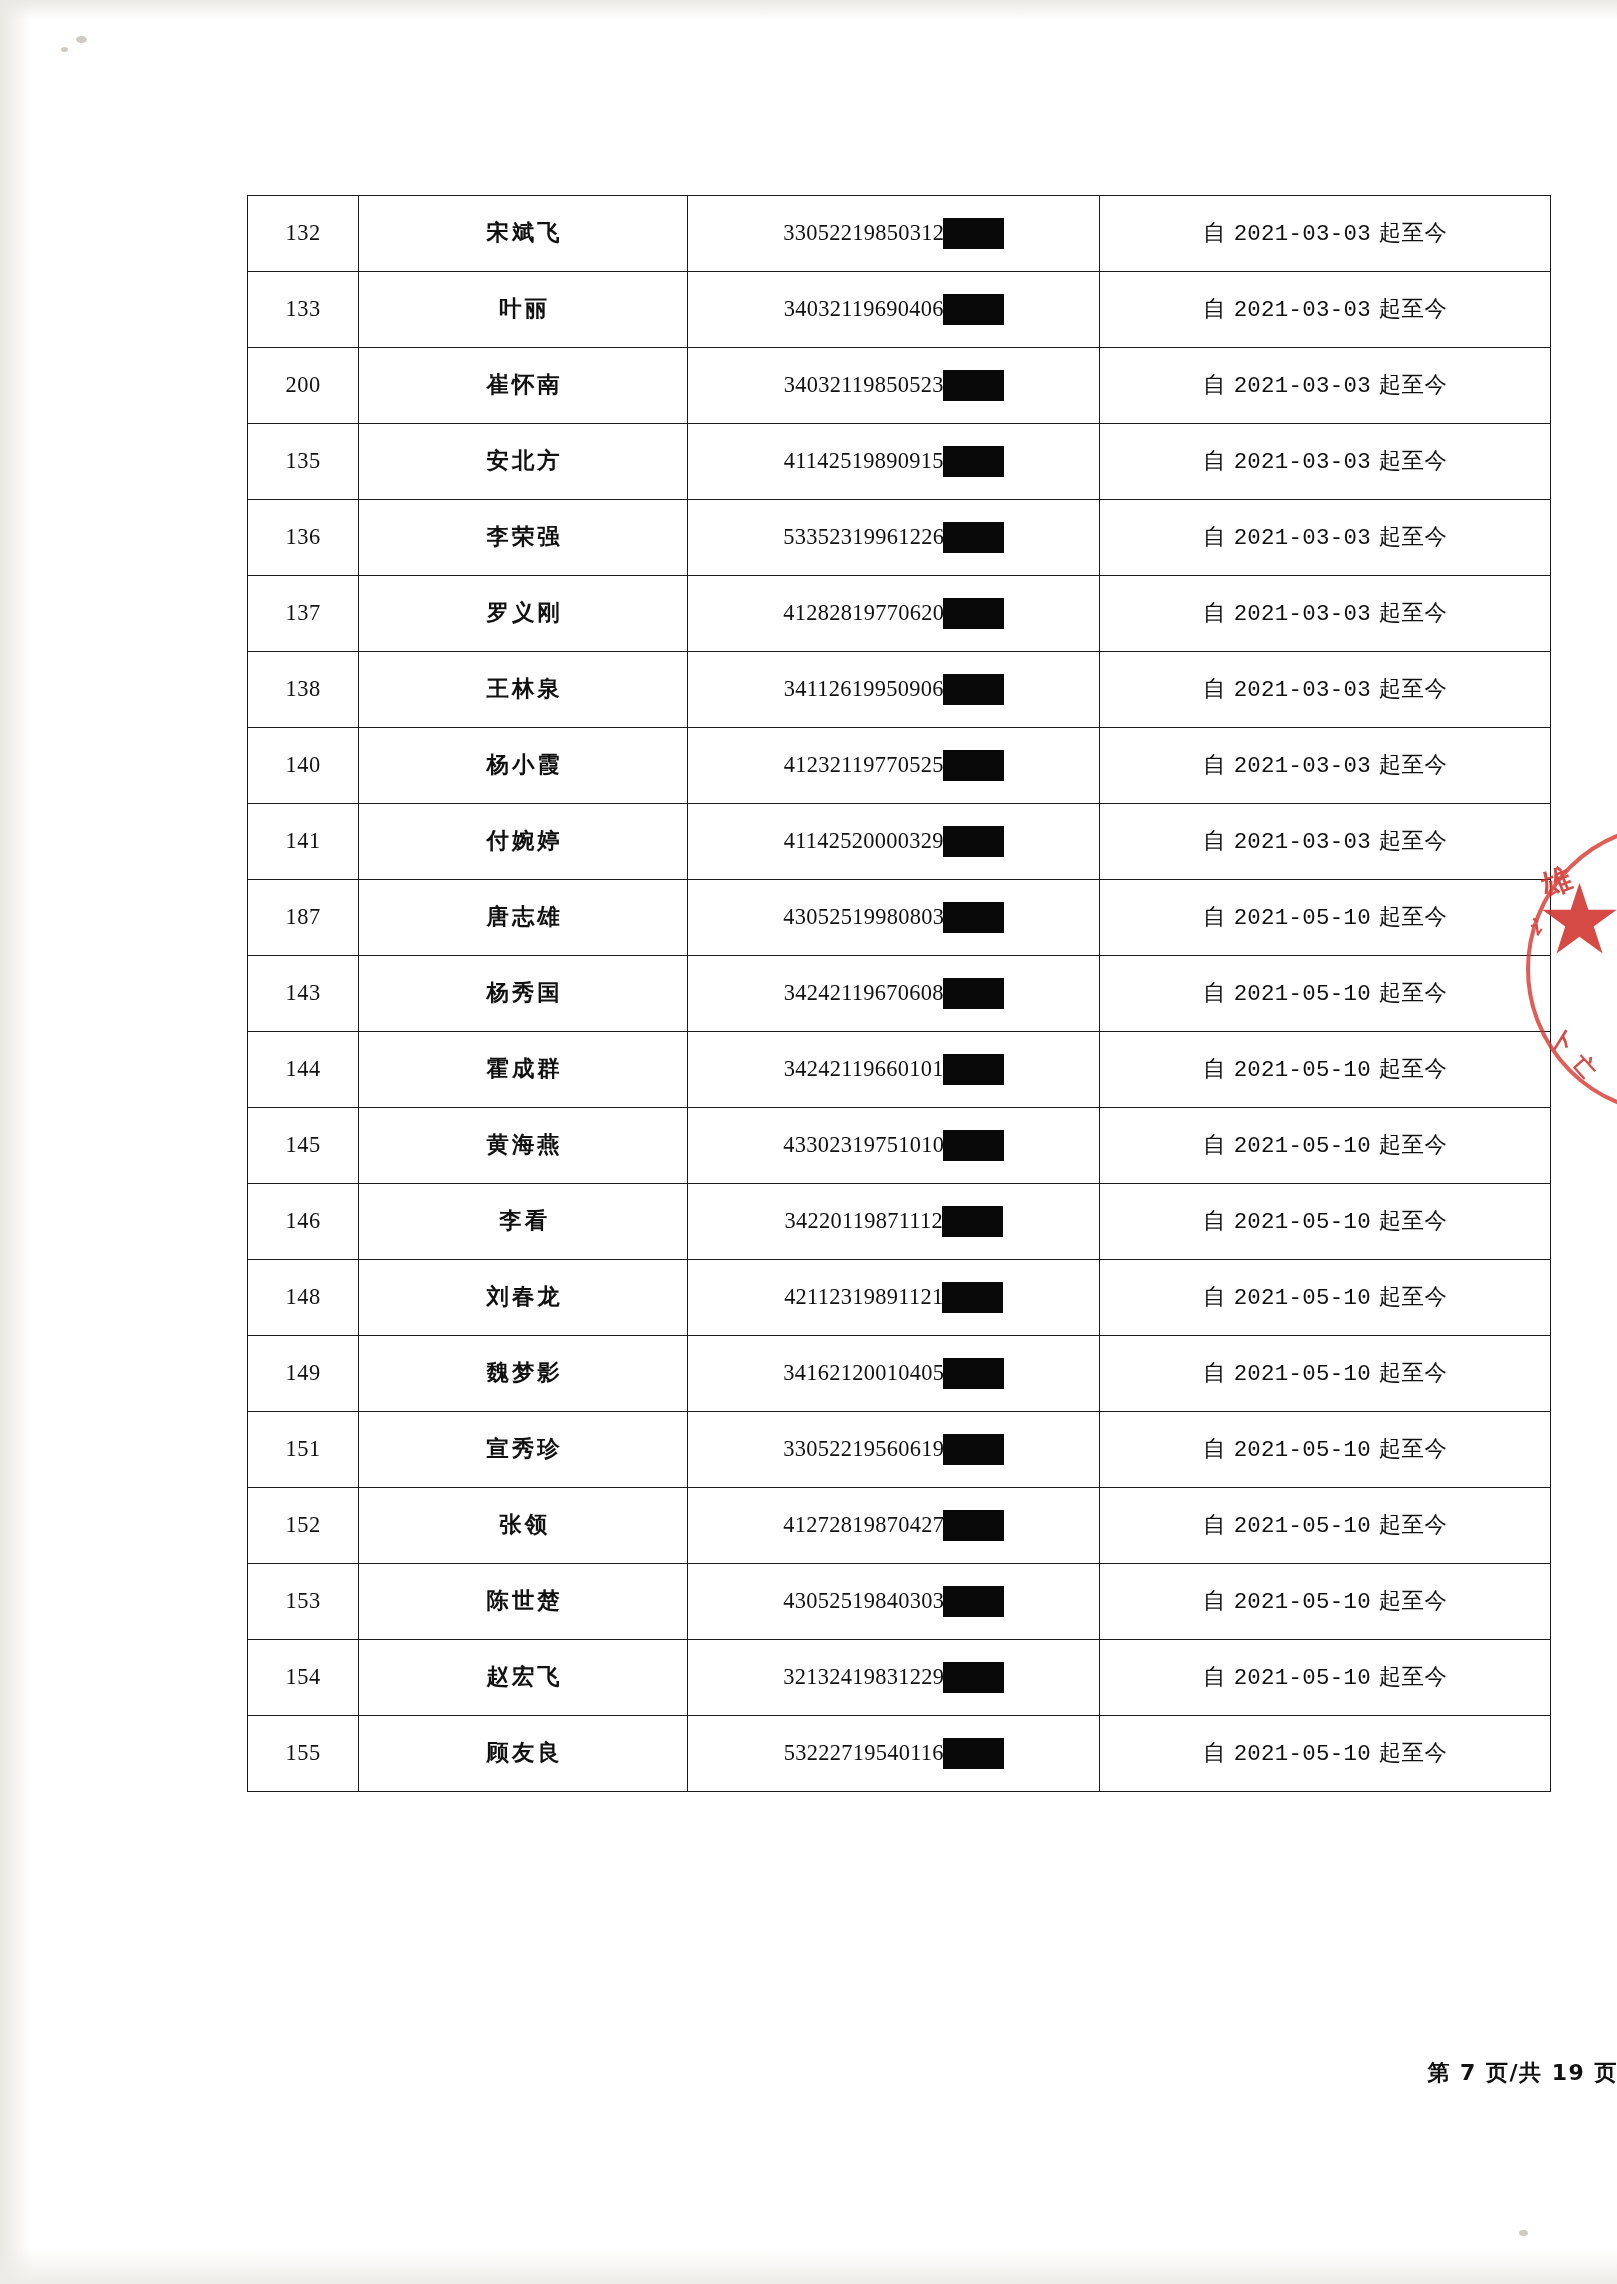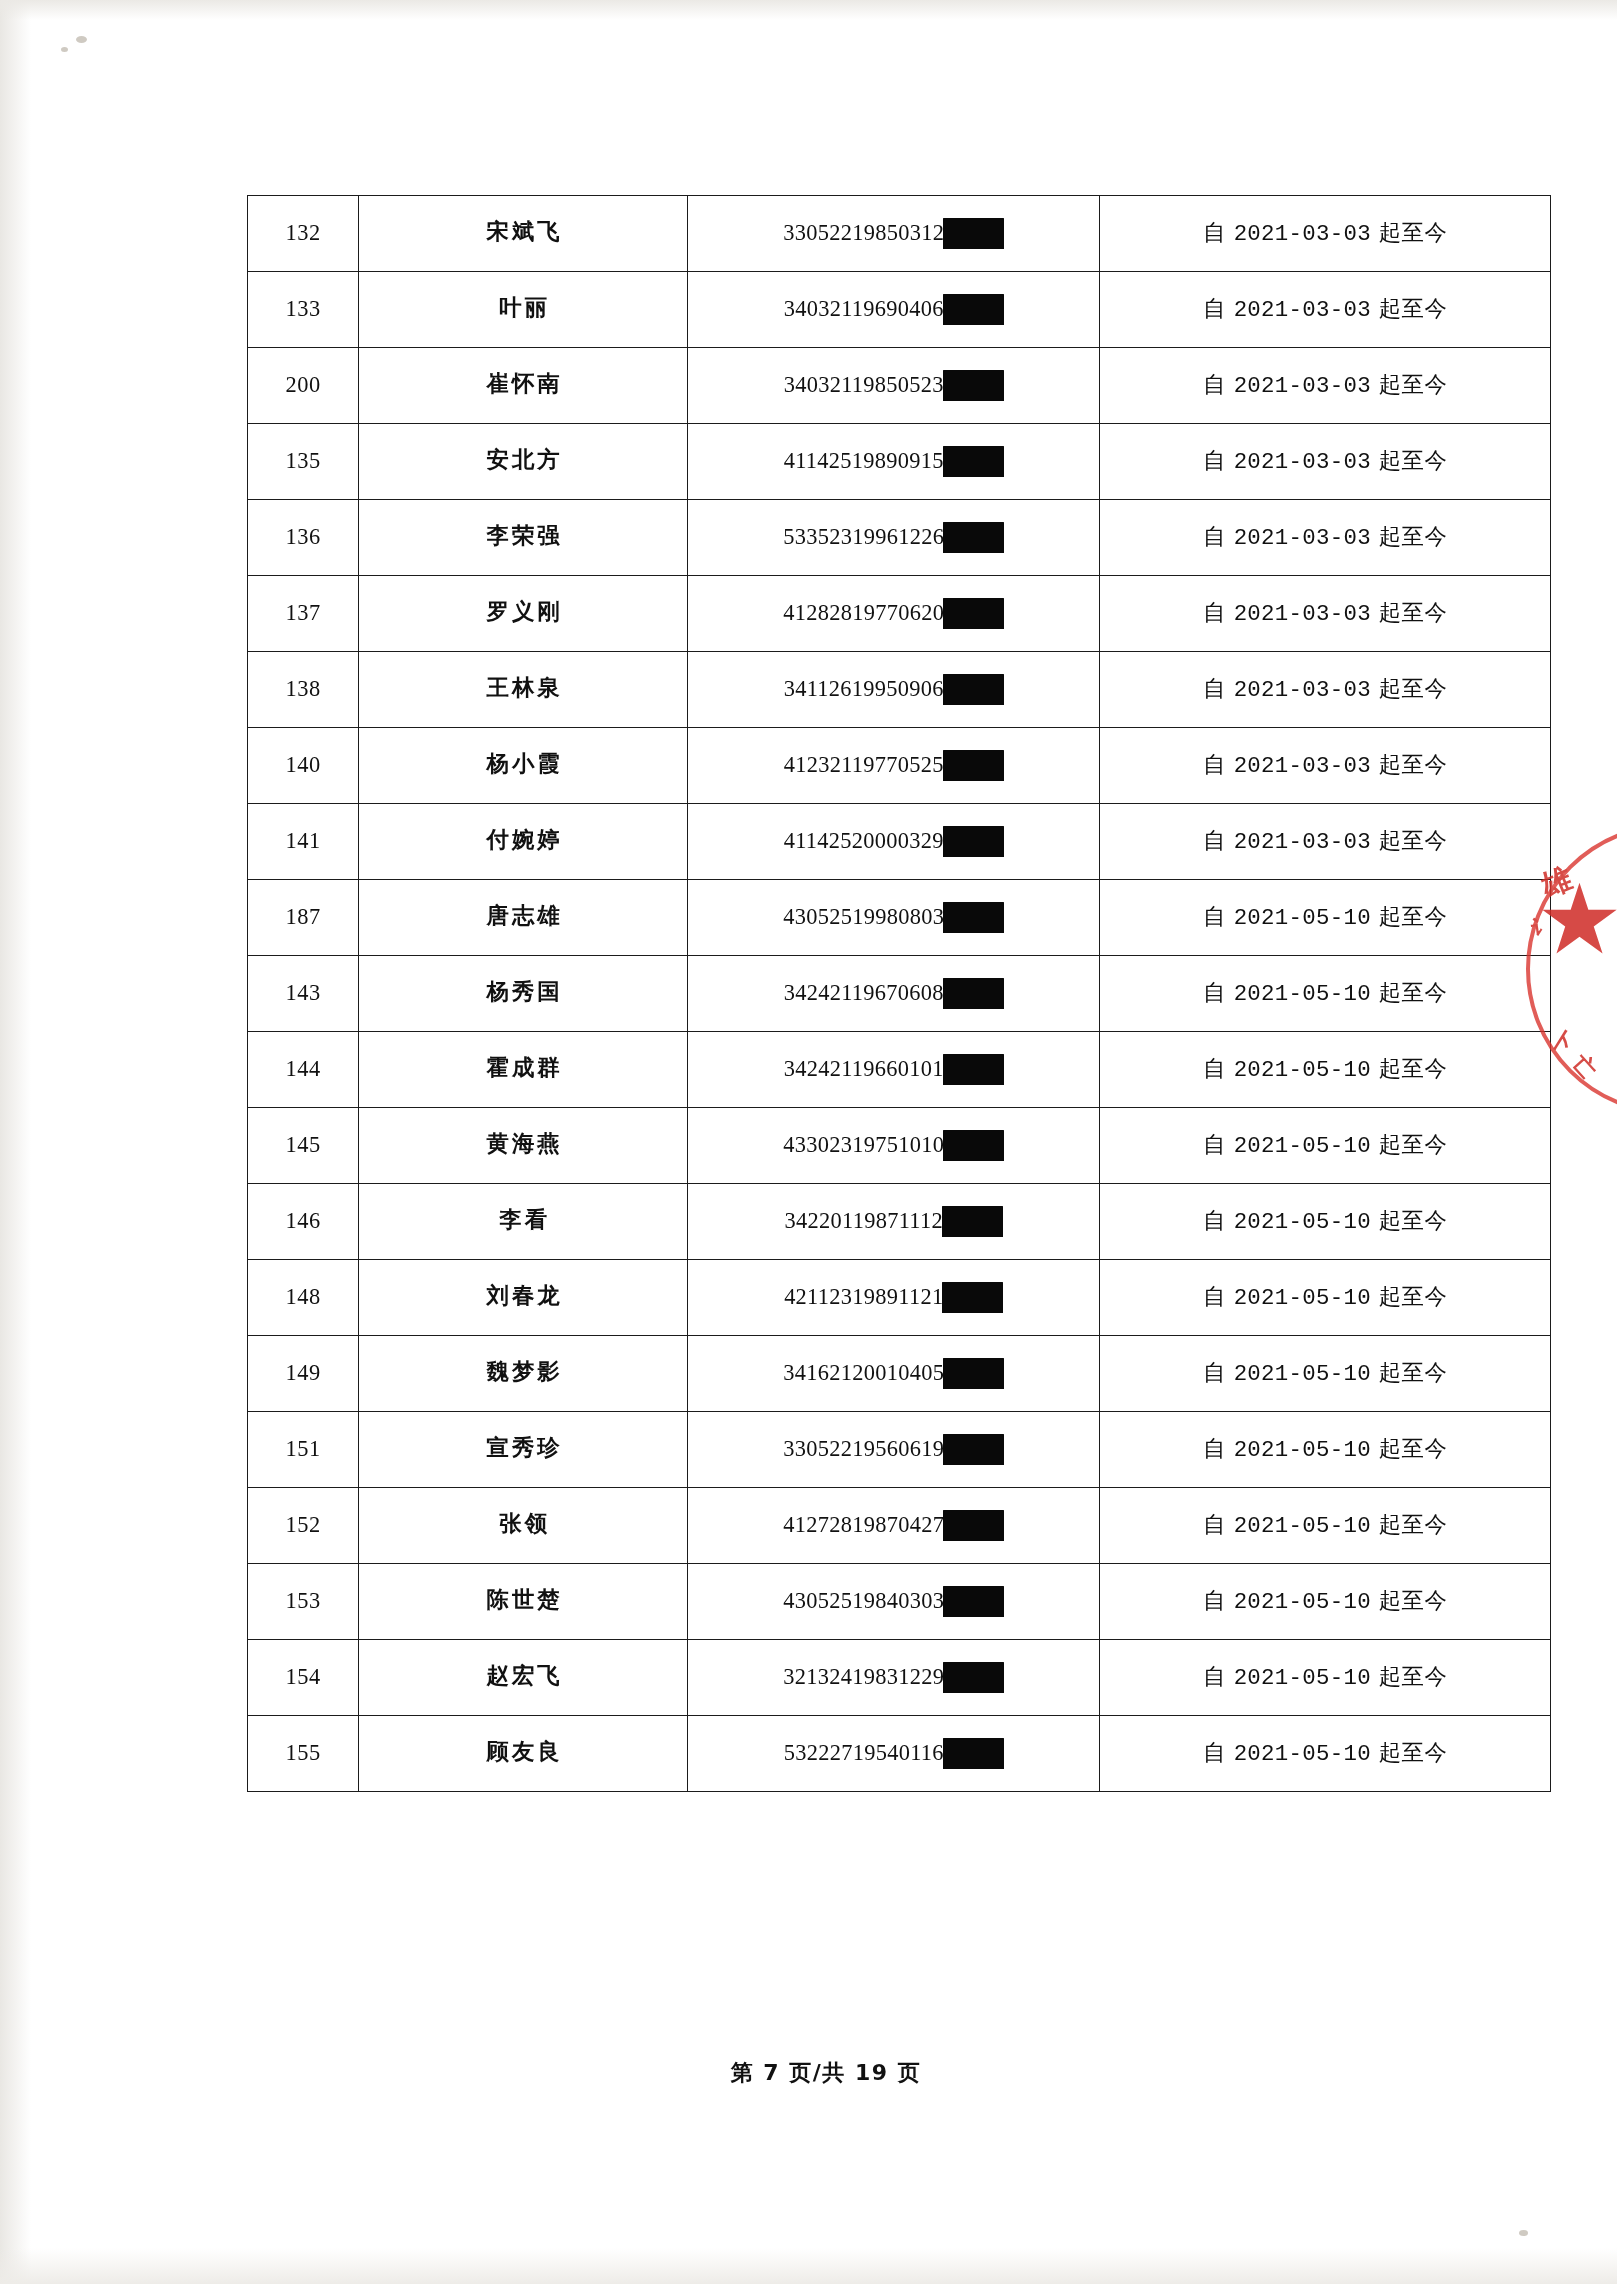--- a/index.html
+++ b/index.html
@@ -78,21 +78,21 @@
   col.c-name  { width: 284px; }
   col.c-id    { width: 356px; }
   col.c-per   { width: 389px; }
 
   .seq-cell {
     font-family: "Liberation Serif", serif;
     font-size: 23.4px;
     letter-spacing: 0.5px;
   }
   .name-cell {
-    font-family: Liberation Mono, monospace;
+    font-family: Liberation Sans, sans-serif;
     font-size: 25.4px;
     font-weight: 600;
     letter-spacing: 3px;
     text-indent: 3px;
     color: #0d0d0d;
   }
   .id-cell {
     position: relative;
     font-family: "Liberation Serif", serif;
     font-size: 23px;
@@ -126,21 +126,21 @@
     letter-spacing: 0.3px;
     margin-top: 36px;
   }
 
   
   .footer {
     position: absolute;
     left: 0;
     right: 0;
     top: 2058px;
-    text-align: center;
+    text-align: right;
   }
   .footer-text {
     display: inline-block;
     font-family: "DejaVu Sans", "Liberation Sans", sans-serif;
     font-size: 22px;
     font-weight: 700;
     letter-spacing: 1.5px;
     color: #111;
     margin-left: 34px;
   }

